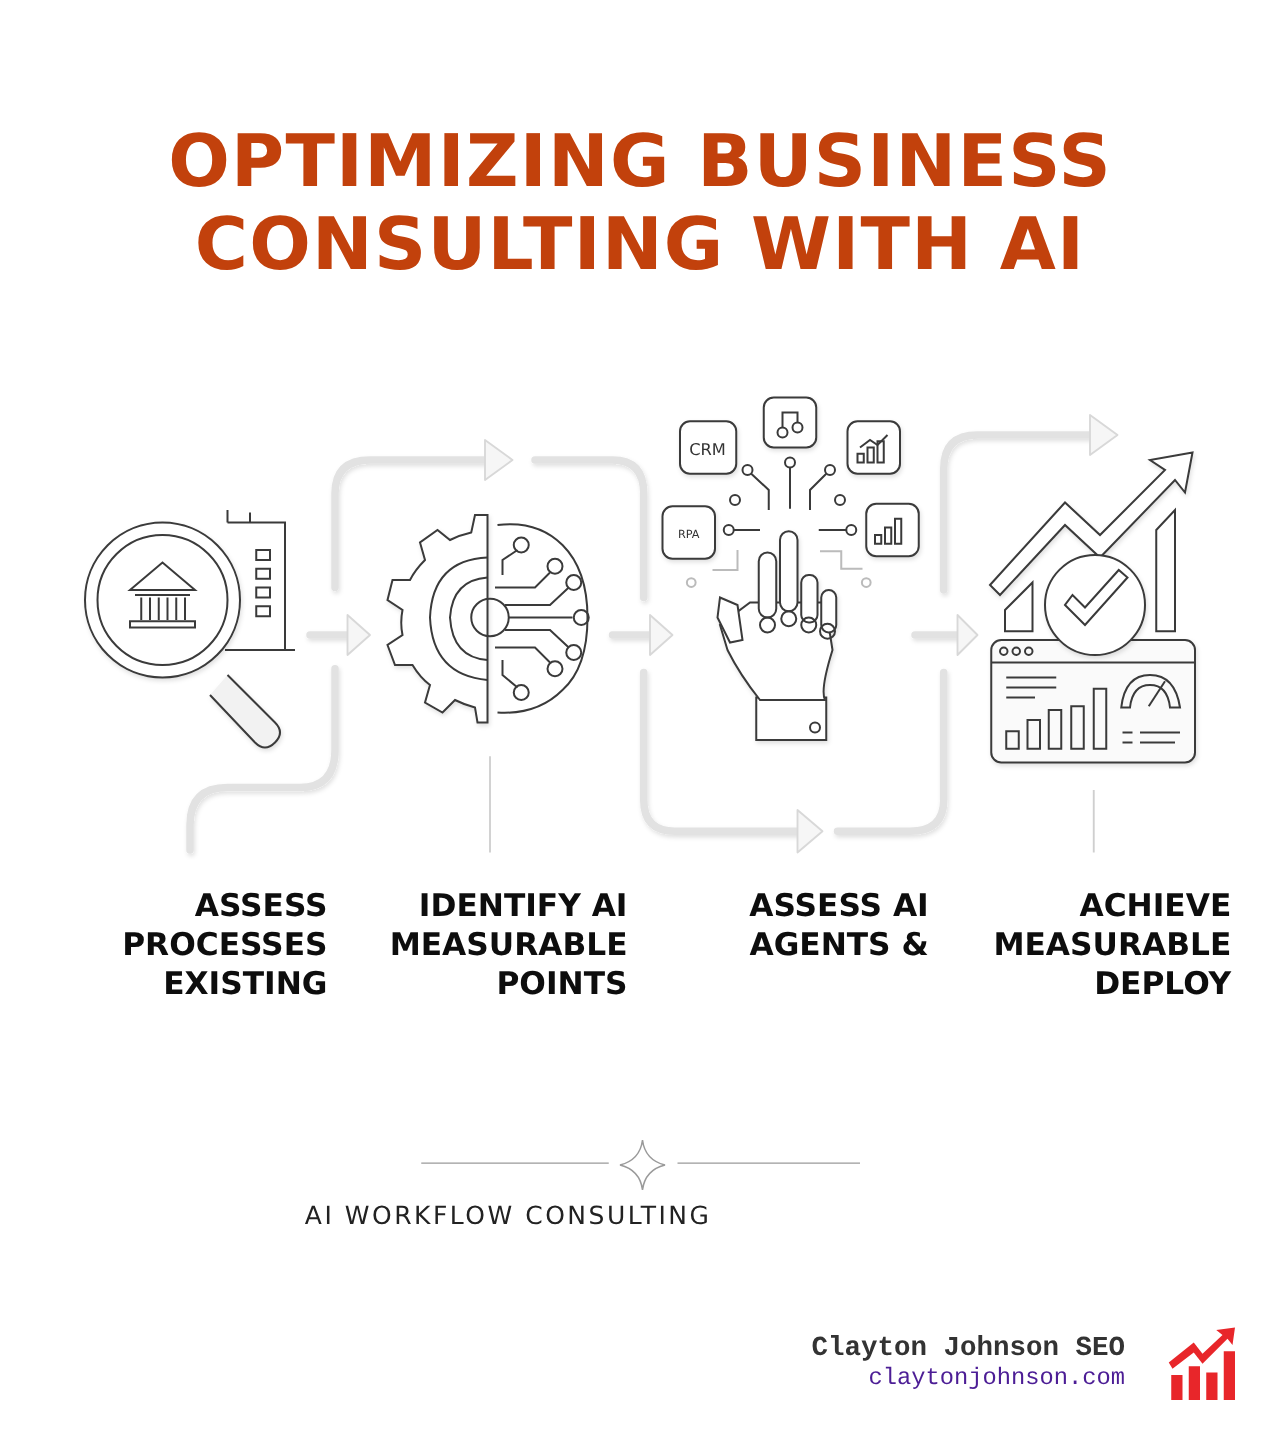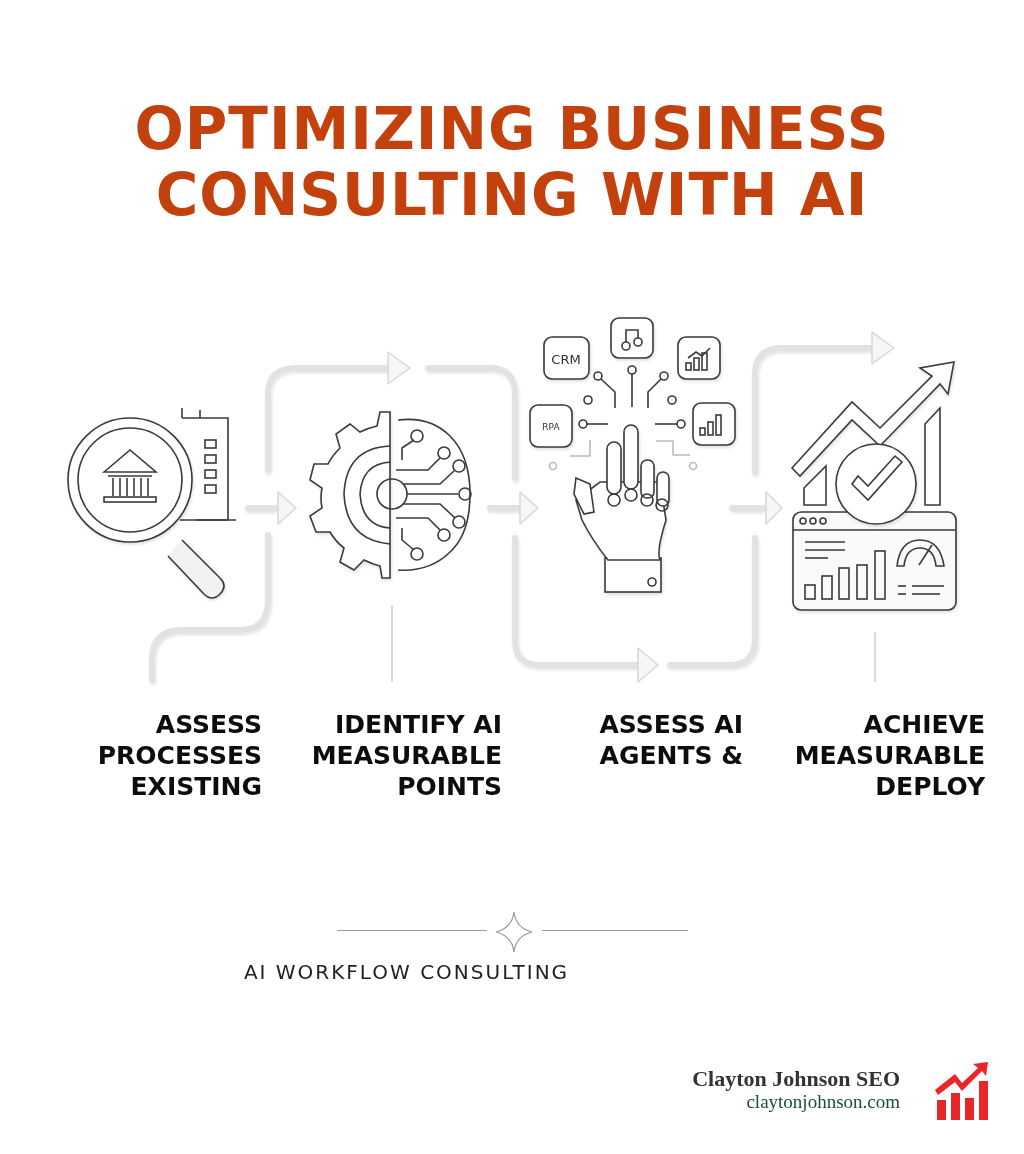--- a/index.html
+++ b/index.html
@@ -16,26 +16,26 @@
     font-family: "DejaVu Sans", sans-serif; font-weight: bold; color: #0d0d0d;
     font-size: 25px; line-height: 31px; letter-spacing: 0px;
   }
   .step-label span { display: block; }
   .divider { position: absolute; top: 930px; height: 1px; background: #9a9a9a; }
   .subtitle {
     position: absolute; left: 0; top: 960px; width: 813px; text-align: center;
     font-family: "DejaVu Sans", sans-serif; font-size: 20px; letter-spacing: 2px; color: #222;
   }
   .brand-name {
-    position: absolute; right: 124px; top: 1066px; font-family: Liberation Serif, serif;
+    position: absolute; right: 124px; top: 1066px; font-family: Liberation Mono, monospace;
     font-weight: bold; font-size: 22px; color: #333;
   }
   .brand-url {
-    position: absolute; right: 124px; top: 1091px; font-family: Liberation Serif, serif;
-    font-size: 19px; color: #14532d;
+    position: absolute; right: 124px; top: 1091px; font-family: Liberation Mono, monospace;
+    font-size: 19px; color: #4c1d95;
   }
 </style>
 </head>
 <body>
 
 <h1 class="title">
   <span>OPTIMIZING BUSINESS</span>
   <span>CONSULTING WITH AI</span>
 </h1>
 

